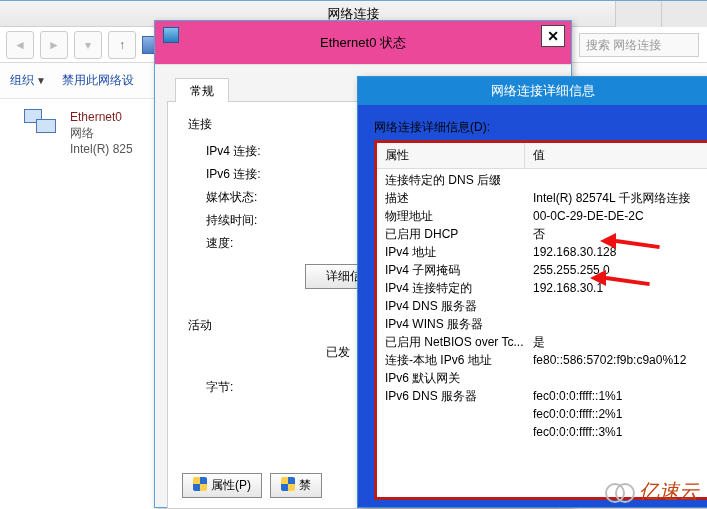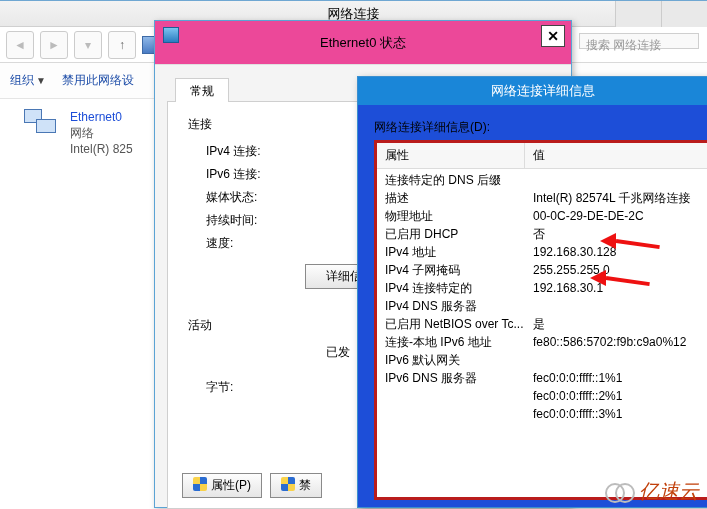--- a/index.html
+++ b/index.html
@@ -46,21 +46,21 @@
   .nav-disabled { color:#bbb; }
   .addr-ico {
     width:18px;height:18px; display:inline-block;
     background: linear-gradient(#8fb8e8,#4a7cc4);
     border:1px solid #3d6aa6;
     margin-right:4px;
   }
   .nav-gap { flex:1; }
   .search-box {
     position:absolute; right:8px; top:32px;
-    width:120px; height:16px; border:1px solid #cfcfcf;
+    width:120px; height:24px; border:1px solid #cfcfcf;
     background:#f9f9f9; color:#999;
     padding:0 6px; line-height:22px; font-size:12px;
   }
   .folder-cmdbar {
     height: 36px; display:flex; align-items:center; gap:16px;
     padding:0 10px; border-bottom:1px solid #e5e5e5;
     background:#fdfdfd;
     font-size:12px;
   }
   .cmdbar-item { color:#1a4aa6; cursor:pointer; }
@@ -76,21 +76,21 @@
   }
   .conn-icon::before {
     content:""; position:absolute; left:2px; top:0; width:16px; height:12px;
     border:1px solid #4a77b4; background:#cfe2f8;
   }
   .conn-icon::after {
     content:""; position:absolute; left:14px; top:10px; width:18px; height:12px;
     border:1px solid #4a77b4; background:#cfe2f8;
   }
   .conn-texts { display:flex; flex-direction:column; line-height:16px; }
-  .conn-name { color:#1d4ed8; }
+  .conn-name { color:#7f1d1d; }
   .conn-status { color:#555; }
   .conn-desc { color:#555; white-space:nowrap; overflow:hidden; text-overflow:clip; width:78px;}
   
   .win-status {
     position:absolute; left:154px; top:20px;
     width:418px; height:488px;
     background:#f4f4f4;
     border:1px solid #5ba3d4;
     box-shadow: 2px 2px 6px rgba(0,0,0,0.25);
   }
@@ -340,20 +340,21 @@
           </div>
           <div class="drow">
             <div class="c1">IPv4 连接特定的</div>
             <div class="c2">192.168.30.1</div>
           </div>
           <div class="drow">
             <div class="c1">IPv4 DNS 服务器</div>
             <div class="c2"></div>
           </div>
           <div class="drow">
+            <div class="c1">IPv4 WINS 服务器</div>
             <div class="c2"></div>
           </div>
           <div class="drow">
             <div class="c1">已启用 NetBIOS over Tc...</div>
             <div class="c2">是</div>
           </div>
           <div class="drow">
             <div class="c1">连接-本地 IPv6 地址</div>
             <div class="c2">fe80::586:5702:f9b:c9a0%12</div>
           </div>

